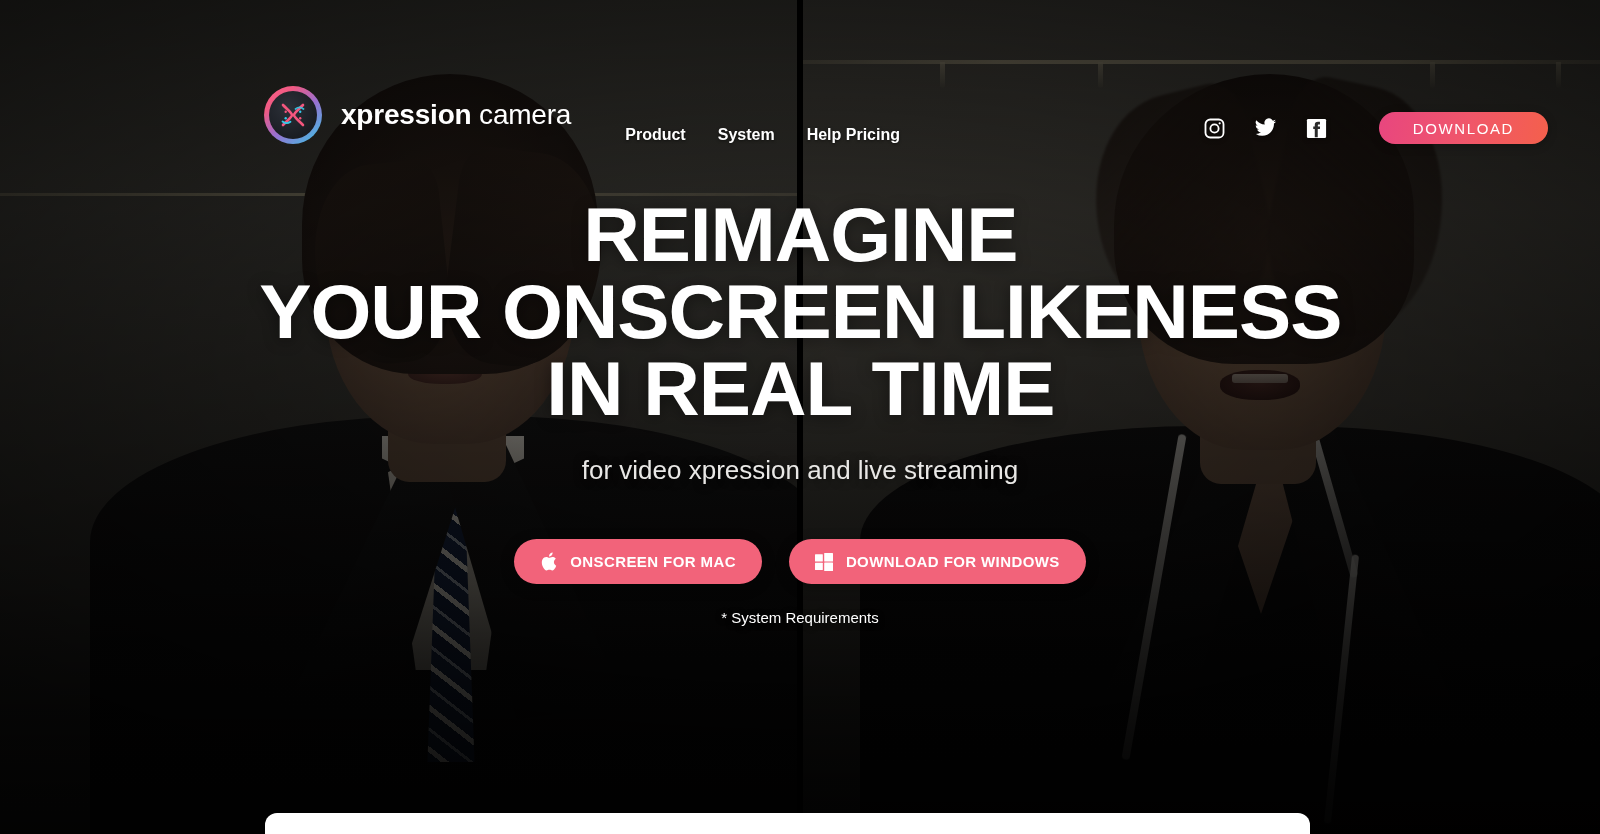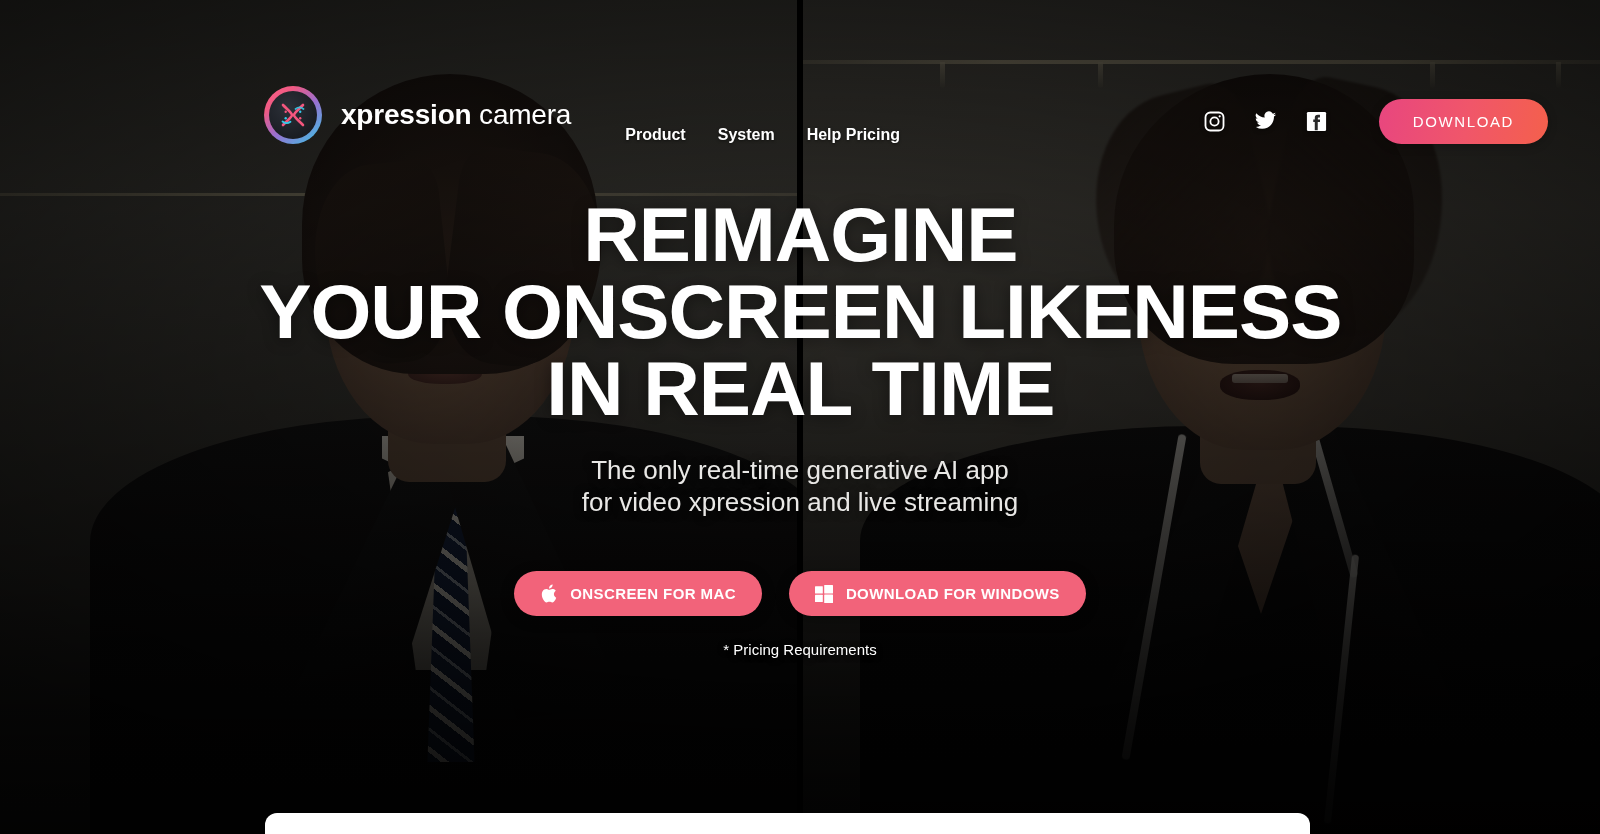--- a/index.html
+++ b/index.html
@@ -181,21 +181,21 @@
   .nav-links { display:flex; align-items:center; gap:32px; margin-left:54px; }
   .nav-link {
     font-size:16px; font-weight:700; color:#fff; text-decoration:none; white-space:nowrap;
     text-shadow:0 1px 3px rgba(0,0,0,.55); cursor:pointer;
   }
 
   .nav-right { margin-left:auto; display:flex; align-items:center; gap:26px; }
   .social { width:25px; height:25px; display:flex; align-items:center; justify-content:center; cursor:pointer; }
   .social svg { display:block; filter:drop-shadow(0 1px 2px rgba(0,0,0,.5)); }
   .btn-download {
-    margin-left:24px; height:45px; padding:0 34px; border:none; border-radius:25px;
+    margin-left:24px; height:32px; padding:0 34px; border:none; border-radius:25px;
     background:linear-gradient(100deg, #e8467f 0%, #f0566a 52%, #f4604c 100%);
     color:#fff; font-size:15px; font-weight:400; letter-spacing:1.6px; cursor:pointer;
     display:flex; align-items:center; justify-content:center; white-space:nowrap;
     box-shadow:0 2px 10px rgba(0,0,0,.25);
   }
 
   
   .hero-copy {
     position:absolute; left:0; right:0; top:196px; z-index:15;
     display:flex; flex-direction:column; align-items:center; text-align:center;
@@ -362,21 +362,20 @@
 
   <div class="hero-copy">
 
     <h1 class="headline">
       <span class="l">REIMAGINE</span>
       <span class="l">YOUR ONSCREEN LIKENESS</span>
       <span class="l">IN REAL TIME</span>
     </h1>
 
     <p class="subhead">
-      <span>The only real-time generative AI app</span>
       <span>for video xpression and live streaming</span>
     </p>
 
     <div class="cta-row">
 
       <button class="btn-store">
         <span class="glyph">
           <svg width="17" height="21" viewBox="0 0 17 21" fill="#fff">
             <path d="M13.9 11.1c0-2.2 1.8-3.3 1.9-3.4-1-1.5-2.6-1.7-3.2-1.7-1.4-.15-2.7.8-3.4.8-.7 0-1.8-.78-2.9-.76-1.5.02-2.9.87-3.7 2.2-1.6 2.7-.4 6.8 1.1 9 .75 1.1 1.65 2.3 2.8 2.26 1.1-.05 1.55-.72 2.9-.72 1.35 0 1.75.72 2.9.7 1.2-.02 1.97-1.1 2.7-2.2.85-1.27 1.2-2.5 1.22-2.56-.03-.01-2.34-.9-2.36-3.6zM11.7 4.2c.6-.74 1.02-1.77.9-2.8-.88.04-1.95.59-2.58 1.32-.56.65-1.06 1.7-.93 2.7.99.08 2-.5 2.61-1.22z"></path>
           </svg>
@@ -390,18 +389,18 @@
             <rect x="0" y="1.2" width="7.8" height="7.2" rx=".5"></rect>
             <rect x="9.2" y="0" width="8.8" height="8.4" rx=".5"></rect>
             <rect x="0" y="9.7" width="7.8" height="7.2" rx=".5"></rect>
             <rect x="9.2" y="9.6" width="8.8" height="8.4" rx=".5"></rect>
           </svg>
         </span>
         <span>DOWNLOAD FOR WINDOWS</span>
       </button>
     </div>
 
-    <div class="sysreq">* Pricing Requirements</div>
+    <div class="sysreq">* System Requirements</div>
   </div>
 
   <div class="panel"></div>
 
 </div>
 
 </body></html>

